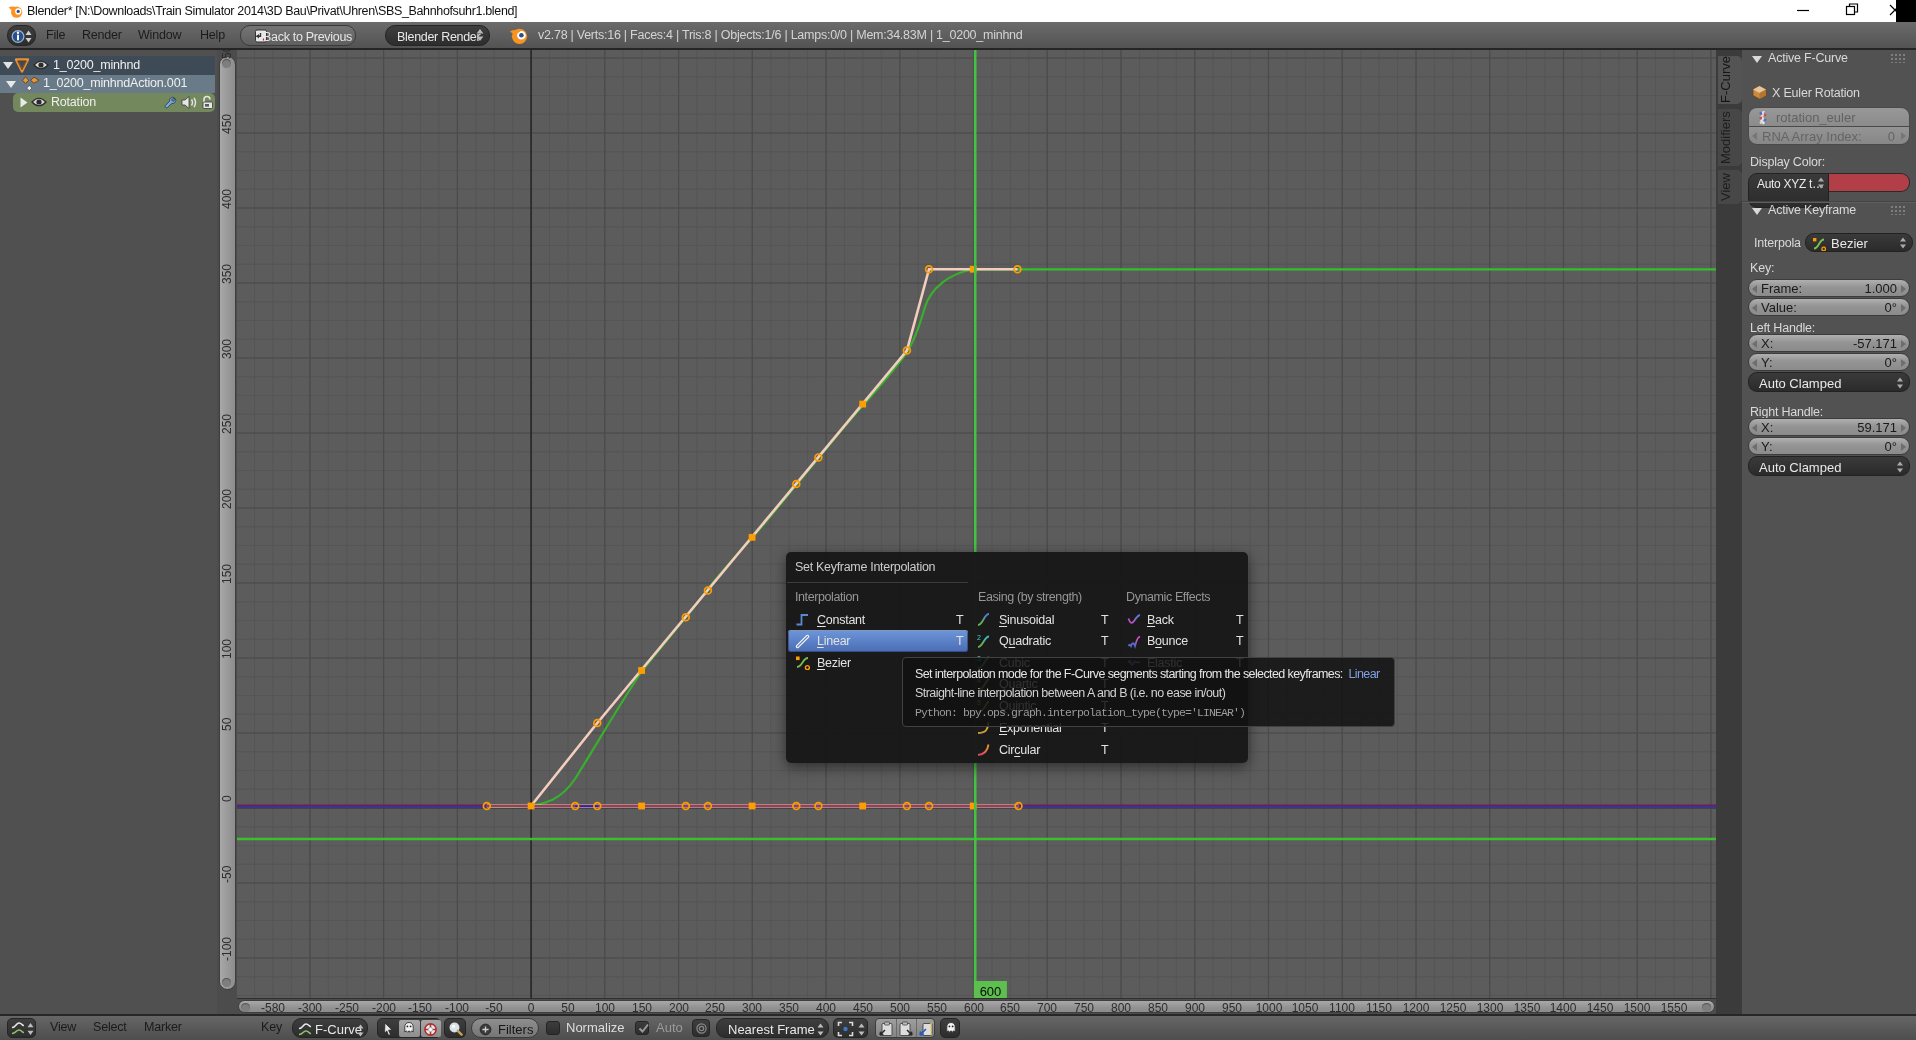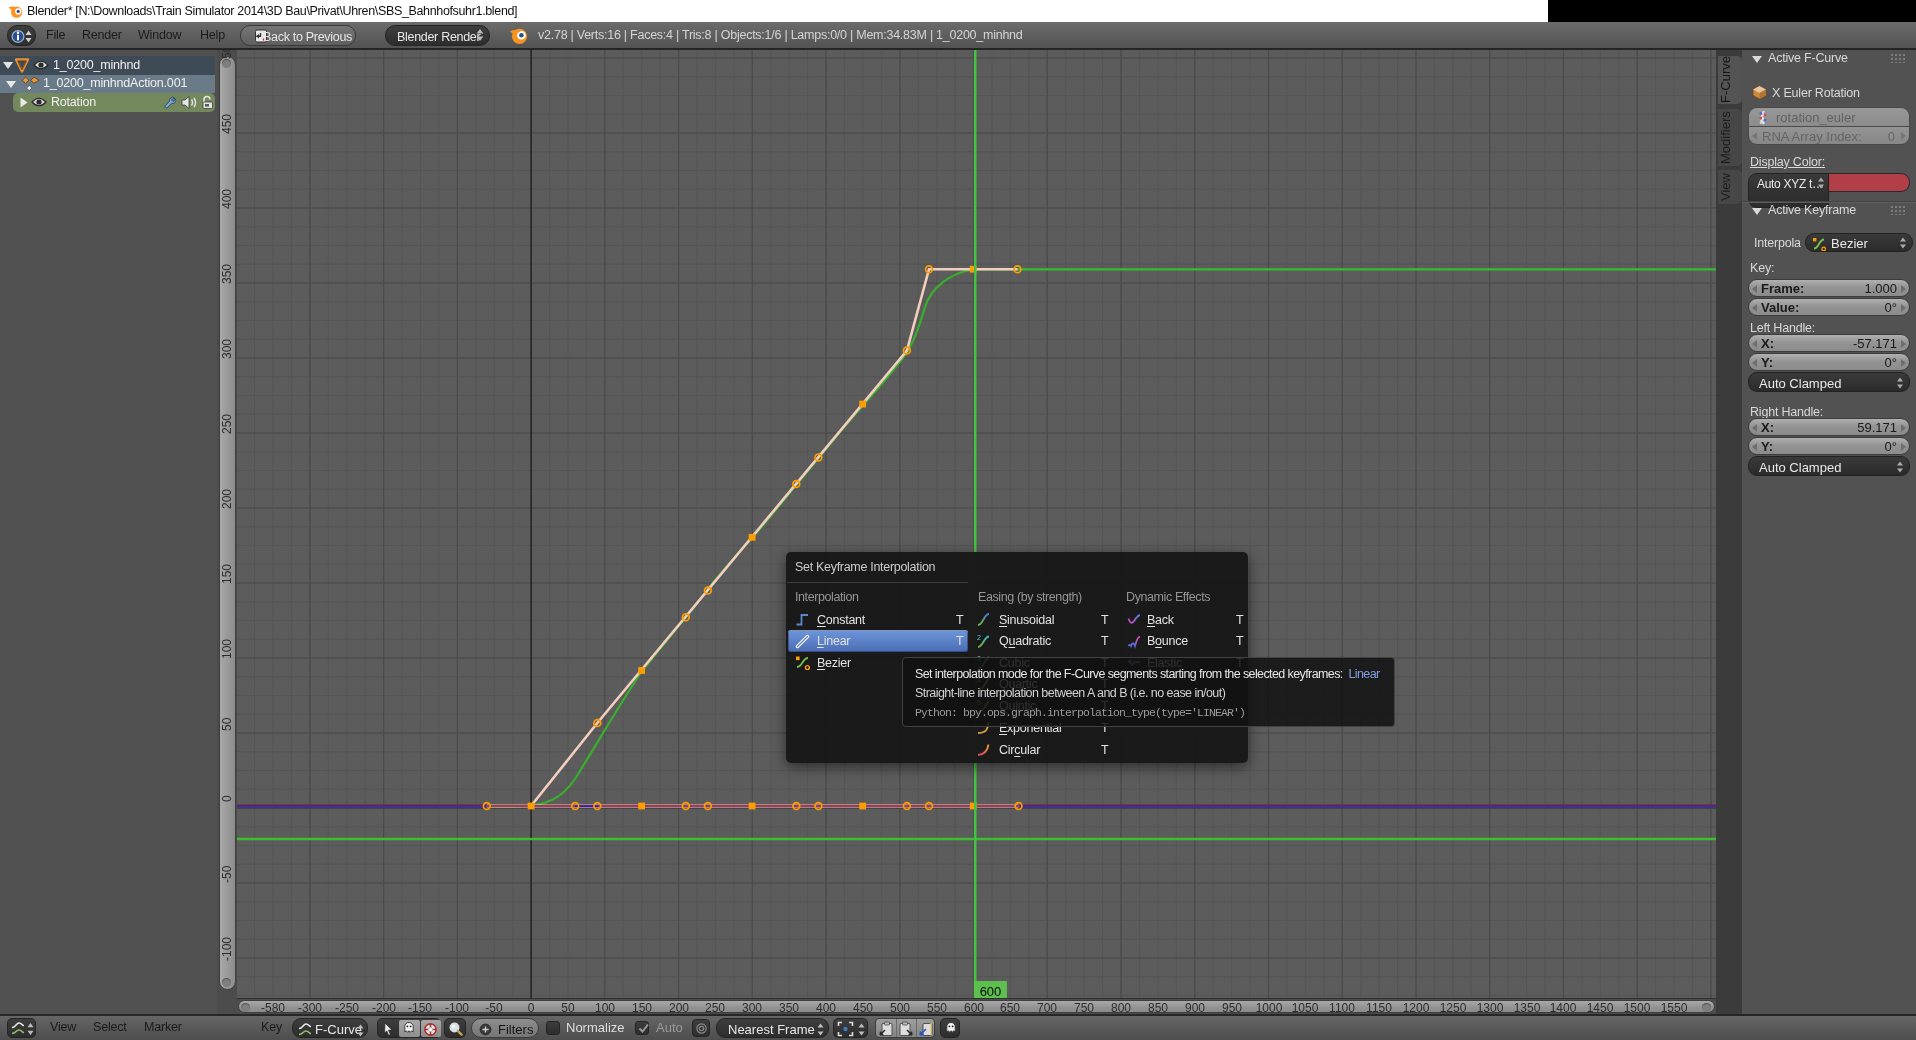--- a/index.html
+++ b/index.html
@@ -1,20 +1,20 @@
 <!DOCTYPE html>
 <html><head>
 <meta charset="utf-8">
 <style>
   * { margin:0; padding:0; box-sizing:border-box; }
   html,body { width:1916px; height:1040px; overflow:hidden; background:#000; }
   body { font-family:"Liberation Sans", sans-serif; position:relative; }
   .abs { position:absolute; white-space:nowrap; }
   
-  #titlebar { left:0; top:0; width:1548px; height:22px; background:#ffffff; color:#000; }
+  #titlebar { left:0; top:0; width:1896px; height:22px; background:#ffffff; color:#000; }
   #titletext { left:27px; top:3.5px; font-size:12.5px; letter-spacing:-0.35px; color:#111; }
   
   #menubar { left:0; top:22px; width:1916px; height:28px;
     background:linear-gradient(#6b6b6b,#5d5d5d 60%,#535353); border-bottom:2px solid #252525; }
   .mtext { font-size:12.5px; color:#1b1b1b; top:6px; letter-spacing:-0.2px; }
   #verstext { font-size:12.5px; color:#d4d4d4; top:6px; left:538px; letter-spacing:-0.25px; }
   .darkbtn { background:linear-gradient(#3e3e3e,#2d2d2d); border:1px solid #252525; border-radius:10px; color:#e8e8e8; }
   
   #channels { left:0; top:50px; width:217px; height:964px; background:#505050; }
   #vstrip  { left:217px; top:50px; width:20px; height:964px; background:#4c4c4c; }
@@ -31,21 +31,21 @@
   .crow { left:0; width:215px; height:18.5px; }
   .crowtxt { font-size:12.5px; color:#efefef; top:1.5px; letter-spacing:-0.2px; }
   
   .vtab { left:2px; width:24px; border-radius:5px 0 0 5px; writing-mode:vertical-rl; transform:rotate(180deg);
           text-align:center; font-size:13px; color:#161616; }
   
   .plabel { font-size:12.5px; color:#d9d9d9; letter-spacing:-0.2px; }
   .pfield { left:1748px; width:162px; height:18px; border-radius:9px;
      background:linear-gradient(#b0b0b0,#949494 45%,#8b8b8b); border:1px solid #3c3c3c;
      font-size:13px; color:#1a1a1a; }
-  .pfield .fl { position:absolute; left:12px; top:1px;font-weight:bold; }
+  .pfield .fl { position:absolute; left:12px; top:1px; }
   .pfield .fr { position:absolute; right:12px; top:1px; }
   .arrL { position:absolute; left:3px; top:5px; width:0; height:0; border-top:4px solid transparent; border-bottom:4px solid transparent; border-right:5px solid #6e6e6e; }
   .arrR { position:absolute; right:3px; top:5px; width:0; height:0; border-top:4px solid transparent; border-bottom:4px solid transparent; border-left:5px solid #6e6e6e; }
   .ddark { background:linear-gradient(#3a3a3a,#2b2b2b); border:1px solid #222; color:#e9e9e9; font-size:13px; }
   .updn { position:absolute; right:4px; top:2px; width:10px; height:14px; }
   
   #popup { left:786px; top:552px; width:462px; height:211px; background:rgba(24,24,24,0.97);
            border-radius:5px; box-shadow:0 4px 14px rgba(0,0,0,0.5); }
   .ptitle { font-size:12.5px; color:#cccccc; letter-spacing:-0.3px; }
   .pcolh { font-size:12.5px; color:#969696; letter-spacing:-0.4px; }
@@ -412,21 +412,21 @@
       <circle cx="5" cy="12.6" r="1.4" fill="#d8d8d8"></circle>
     </svg>
     <div class="abs" style="left:27px;top:2px;font-size:13px;color:#626262;">rotation_euler</div>
   </div>
   <div class="abs" style="left:6px;top:76px;width:162px;height:19px;border-radius:0 0 9px 9px;background:linear-gradient(#949494,#878787);border:1px solid #4a4a4a;">
     <div class="arrL" style="border-right-color:#767676;"></div>
     <div class="abs" style="left:13px;top:2px;font-size:13px;color:#656565;">RNA Array Index:</div>
     <div class="abs" style="right:14px;top:2px;font-size:13px;color:#656565;">0</div>
     <div class="arrR" style="border-left-color:#767676;"></div>
   </div>
-  <div class="abs plabel" style="left:8px;top:105px;text-decoration:underline;">Display Color:</div>
+  <div class="abs plabel" style="left:8px;top:105px;">Display Color:</div>
   <div class="abs ddark" style="left:6px;top:123px;width:81px;height:35px;border-radius:9px 0 0 9px;">
     <div class="abs" style="left:8px;top:2.5px;font-size:12px;letter-spacing:-0.3px;">Auto XYZ t…</div>
     <svg class="updn" style="right:2px" viewBox="0 0 10 14">
         <path d="M5,1.5 l3,4 h-6 z M5,12.5 l3,-4 h-6 z" fill="#ababab"></path>
       </svg>
   </div>
   <div class="abs" style="left:87px;top:123px;width:81px;height:19px;border-radius:0 9px 9px 0;background:#b23e47;border:1px solid #2a2a2a;border-left:none;"></div>
   <div class="abs" style="left:0px;top:151px;width:174px;height:1px;background:#444;box-shadow:0 1px 0 #5e5e5e;"></div>
   <div class="abs" style="left:10px;top:158px;width:0;height:0;border-left:5px solid transparent;border-right:5px solid transparent;border-top:7px solid #d9d9d9;"></div>
   <div class="abs plabel" style="left:26px;top:153px;">Active Keyframe</div>

